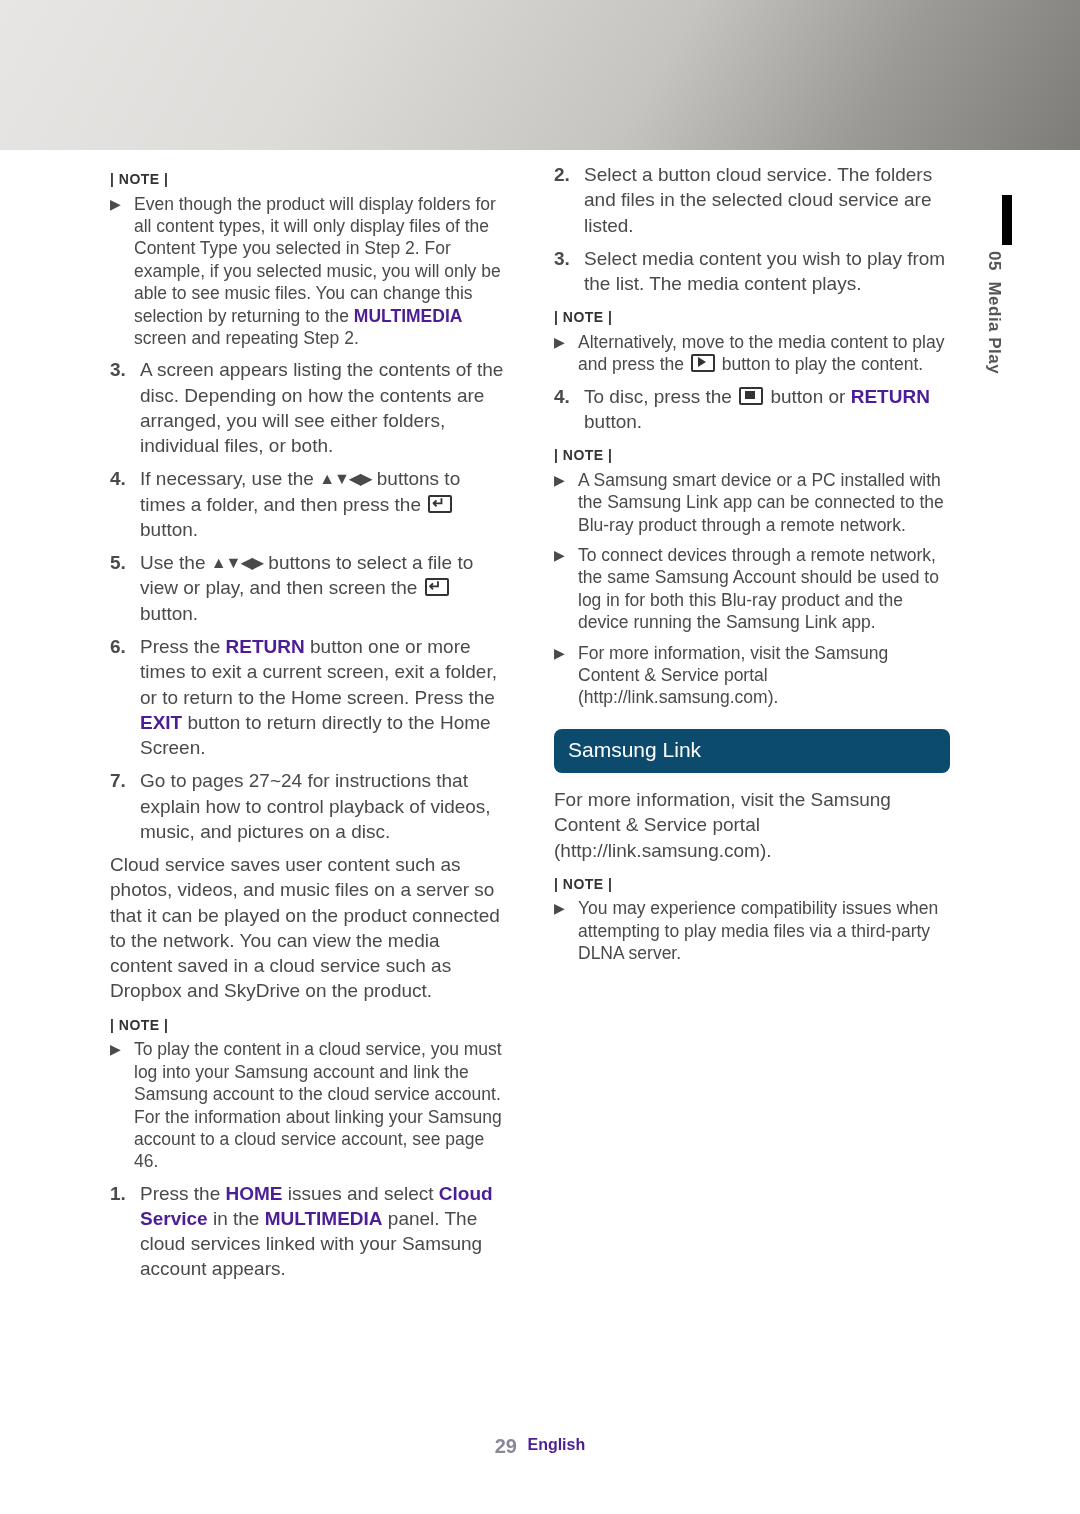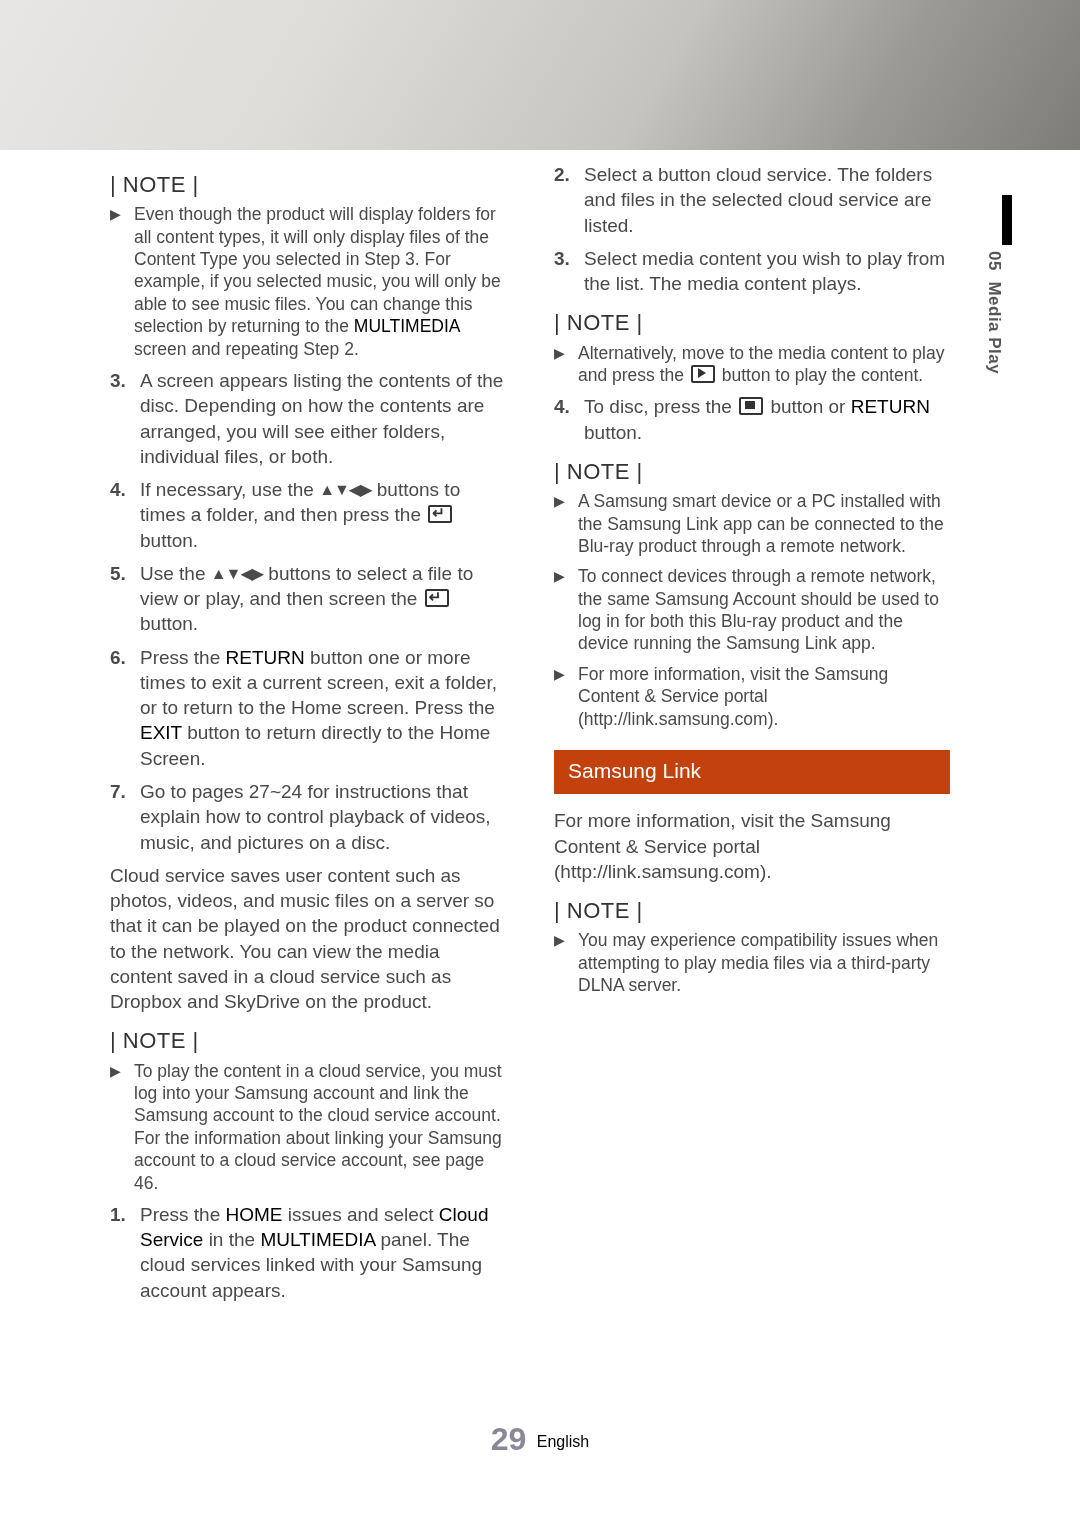--- a/index.html
+++ b/index.html
@@ -53,22 +53,22 @@
     display: flex;
     gap: 48px;
   }
   .col {
     flex: 1;
     font-size: 19px;
     line-height: 1.33;
     color: #4a4a4a;
   }
   .note-label {
-    font-weight: 400;
-    font-size: 22px;
+    font-weight: 700;
+    font-size: 14px;
     color: #333;
     letter-spacing: 0.5px;
     margin: 12px 0 4px 0;
   }
   .bullet-row, .num-row {
     display: flex;
     margin: 4px 0 8px 0;
   }
   .bullet-row .bk {
     width: 24px;
@@ -78,32 +78,33 @@
   }
   .num-row .nk {
     width: 30px;
     flex-shrink: 0;
     font-weight: 700;
     font-size: 19px;
   }
   .num-row .nt, .bullet-row .bt { flex: 1; }
   .small { font-size: 17.5px; line-height: 1.28; }
   .section-head {
-    background: #c2410c;
+    background: #0c4a6e;
     color: #fff;
     font-size: 22px;
     padding: 8px 14px 10px 14px;
     margin: 20px 0 14px 0;
     line-height: 1.25;
+    border-radius: 8px;
   }
   .section-head.sub {
     font-size: 21px;
   }
   .para { margin: 6px 0 10px 0; }
-  .b { font-weight: 400; color: #000000; }
+  .b { font-weight: 700; color: #4c1d95; }
   .iconbox {
     display: inline-block;
     width: 20px; height: 14px;
     border: 2px solid #333;
     border-radius: 2px;
     vertical-align: -2px;
     position: relative;
     margin: 0 2px;
   }
   .iconbox.play::after {
@@ -136,21 +137,21 @@
   }
   .footer {
     position: absolute;
     bottom: 56px;
     width: 100%;
     text-align: center;
     font-size: 16px;
     color: #555;
   }
   .footer .pn {
-    font-size: 32px;
+    font-size: 20px;
     color: #889;
     font-weight: 600;
     margin-right: 6px;
     vertical-align: -3px;
   }
 </style>
 </head>
 <body>
 
 <div class="page">
@@ -163,21 +164,21 @@
     </div>
   </div>
 
   <div class="columns">
 
     <div class="col">
       <div class="note-label">| NOTE |</div>
       <div class="bullet-row small">
         <div class="bk">▶</div>
         <div class="bt">
-          <span>Even though the product will display folders for all content types, it will only display files of the Content Type you selected in Step 3. For example, if you selected music, you will only be able to see music files. You can change this selection by returning to the </span><span class="b">MULTIMEDIA</span><span> screen and repeating Step 2.</span>
+          <span>Even though the product will display folders for all content types, it will only display files of the Content Type you selected in Step 2. For example, if you selected music, you will only be able to see music files. You can change this selection by returning to the </span><span class="b">MULTIMEDIA</span><span> screen and repeating Step 2.</span>
         </div>
       </div>
 
       <div class="num-row">
         <div class="nk">3.</div>
         <div class="nt">A screen appears listing the contents of the disc. Depending on how the contents are arranged, you will see either folders, individual files, or both.</div>
       </div>
 
       <div class="num-row">
         <div class="nk">4.</div>

